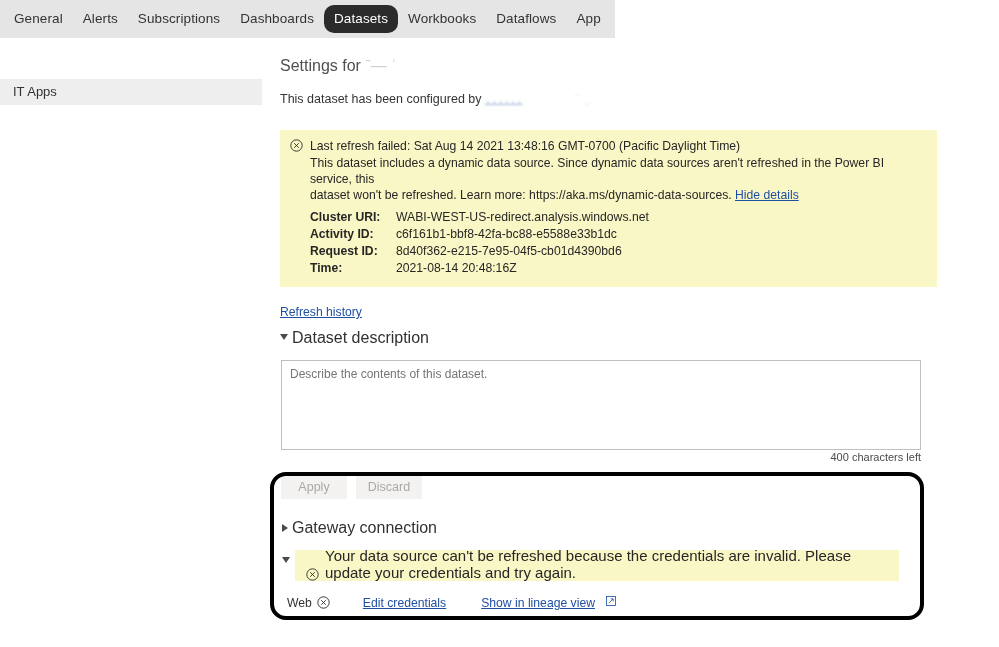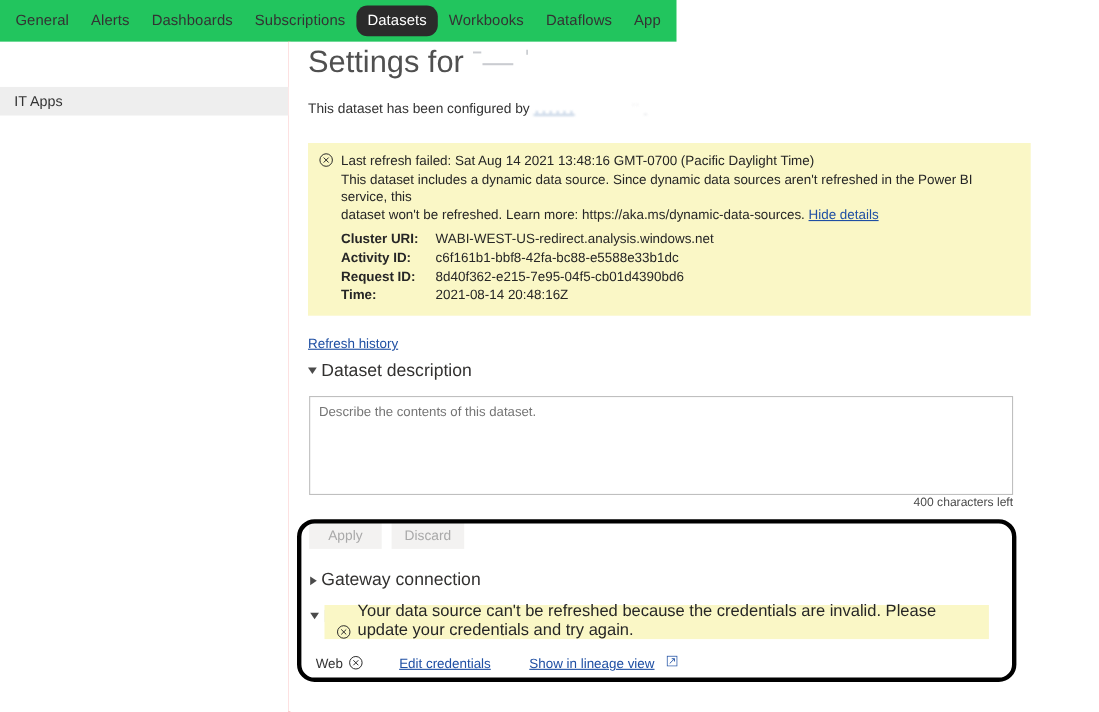--- a/index.html
+++ b/index.html
@@ -24,21 +24,21 @@
     top: 0;
     width: 999px;
     height: 38px;
     background: #ffffff;
   }
   .tabbar-inner {
     position: absolute;
     left: 0;
     top: 0;
     height: 38px;
-    background: #22c55e;
+    background: #e5e5e5;
     display: flex;
     align-items: center;
     padding-left: 4px;
     padding-right: 4px;
   }
   .tab {
     height: 28px;
     line-height: 28px;
     padding: 0 10px;
     font-size: 13.5px;
@@ -84,22 +84,22 @@
     left: 262px;
     top: 38px;
     width: 737px;
     height: 609px;
     background: #ffffff;
   }
 
   .page-title {
     position: absolute;
     left: 18px;
-    top: 2px;
-    font-size: 28px;
+    top: 19px;
+    font-size: 16px;
     color: #505050;
     font-weight: normal;
     white-space: nowrap;
   }
   .redact-title {
     display: inline-block;
     color: #b9bcc2;
     filter: blur(0.7px);
     opacity: 0.75;
   }
@@ -324,22 +324,22 @@
   }
   .ext-icon { flex: none; }
 </style>
 </head>
 <body>
 
 <div class="tabbar">
   <div class="tabbar-inner" id="tabbar-inner">
       <div class="tab">General</div>
       <div class="tab">Alerts</div>
+      <div class="tab">Subscriptions</div>
       <div class="tab">Dashboards</div>
-      <div class="tab">Subscriptions</div>
       <div class="tab active">Datasets</div>
       <div class="tab">Workbooks</div>
       <div class="tab">Dataflows</div>
       <div class="tab">App</div>
     </div>
 </div>
 
 <div class="sidebar">
   <div class="sidebar-item">
     <span>IT Apps</span>

